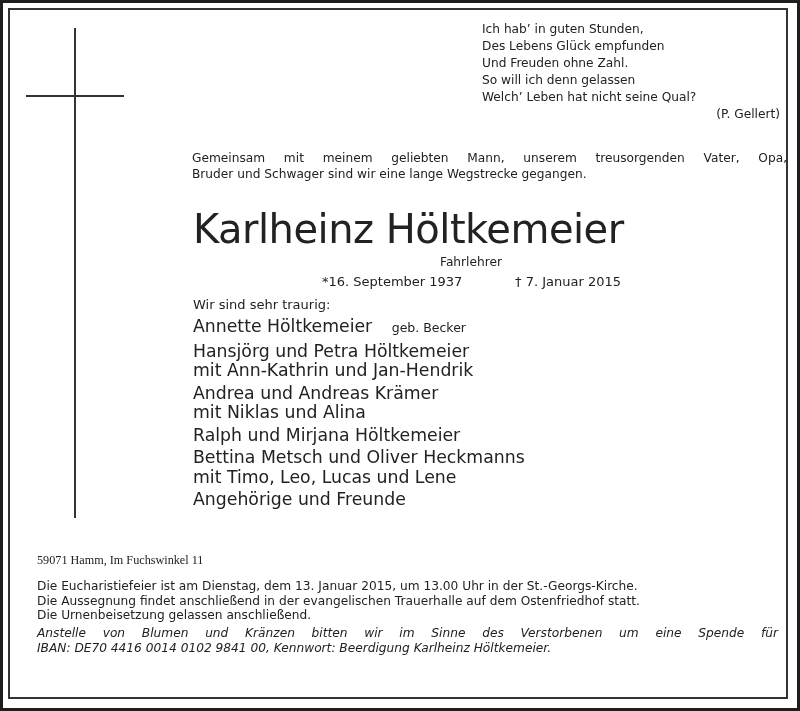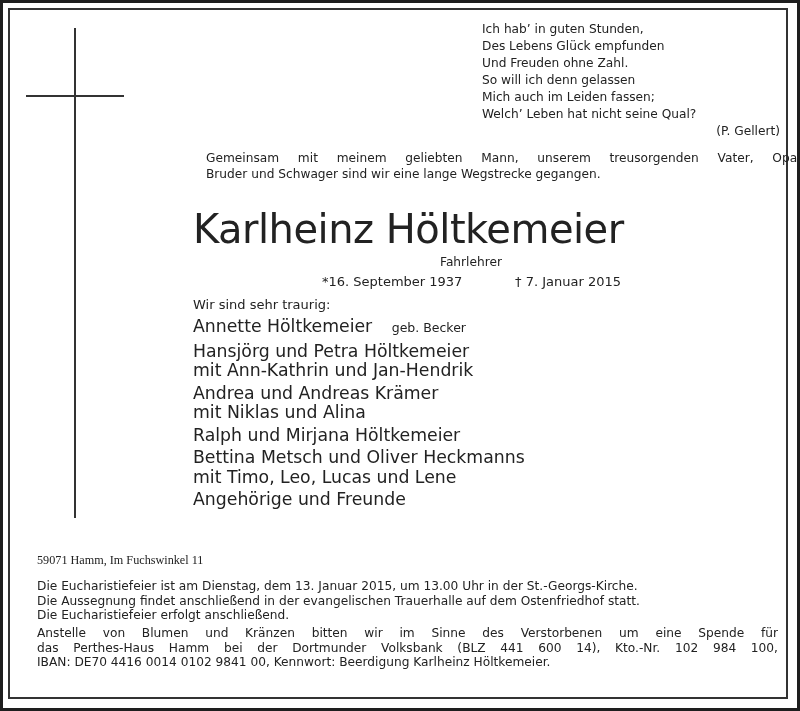--- a/index.html
+++ b/index.html
@@ -9,59 +9,58 @@
            border:3px solid #1e1e1e; }
   .inner { position:absolute; left:8px; top:8px; width:780px; height:691px;
            border:2px solid #333; box-sizing:border-box; }
   .cross-v { position:absolute; left:74px; top:28px; width:2px; height:490px; background:#333; }
   .cross-h { position:absolute; left:26px; top:95px; width:98px; height:2px; background:#333; }
 
   .poem { position:absolute; left:482px; top:21px; width:302px; font-size:12.2px; line-height:17px; }
   .poem .line { display:block; white-space:nowrap; }
   .poem .author { display:block; text-align:right; margin-right:4px; }
 
-  .intro { position:absolute; left:206px; top:150px; width:595px; font-size:12.2px; line-height:16px; }
+  .intro { position:absolute; left:192px; top:150px; width:595px; font-size:12.2px; line-height:16px; }
   .intro .l1 { display:block; text-align:justify; text-align-last:justify; white-space:nowrap; }
   .intro .l { display:block; white-space:nowrap; }
 
   .name { position:absolute; left:193px; top:203px; width:546px; text-align:left;
           font-size:40px; line-height:52px; letter-spacing:-0.5px; font-weight:normal; }
   .profession { position:absolute; left:440px; top:255px; font-size:12.2px;text-align:right; }
   .birth { position:absolute; left:322px; top:274px; font-size:13px; }
   .death { position:absolute; left:515px; top:274px; font-size:13px; }
 
   .mourners-heading { position:absolute; left:193px; top:297px; font-size:13px; }
   .mourners { position:absolute; left:193px; top:315px; font-size:17.3px; line-height:22.5px; }
   .mourners .line { display:block; white-space:nowrap; }
   .mourners .sub { font-size:12.5px;margin-left:14px; }
 
   .address { position:absolute; left:37px; top:553px; font-size:12.2px;font-family:Liberation Serif, serif; }
   .service { position:absolute; left:37px; top:579px; font-size:12.2px; line-height:14.5px; }
   .service .line { display:block; white-space:nowrap; }
-  .donation { position:absolute; left:37px; top:626px; width:741px; font-size:12.2px; line-height:14.5px; }
+  .donation { position:absolute; left:37px; top:626px; width:741px; font-size:12.2px; line-height:14.5px;font-style:italic; }
   .donation .just { display:block; text-align:justify; text-align-last:justify; white-space:nowrap; }
   .donation .line { display:block; white-space:nowrap; }
 </style>
 </head>
 <body>
 
 <div class="outer"></div>
 <div class="inner"></div>
 
 <div>
   <div class="cross-v"></div>
   <div class="cross-h"></div>
 </div>
 
 <div class="poem">
   <span class="line">Ich hab’ in guten Stunden,</span>
   <span class="line">Des Lebens Glück empfunden</span>
   <span class="line">Und Freuden ohne Zahl.</span>
   <span class="line">So will ich denn gelassen</span>
-  <span class="line">Mich auch im Leiden fassen;</span>
   <span class="line">Welch’ Leben hat nicht seine Qual?</span>
   <span class="author">(P. Gellert)</span>
 </div>
 
 <div class="intro">
   <span class="l1">Gemeinsam mit meinem geliebten Mann, unserem treusorgenden Vater, Opa,</span>
   <span class="l">Bruder und Schwager sind wir eine lange Wegstrecke gegangen.</span>
 </div>
 
 <div class="name">Karlheinz Höltkemeier</div>
@@ -80,20 +79,19 @@
   <span class="line">Bettina Metsch und Oliver Heckmanns</span>
   <span class="line" style="margin-top:-3px">mit Timo, Leo, Lucas und Lene</span>
   <span class="line">Angehörige und Freunde</span>
 </div>
 
 <div class="address">59071 Hamm, Im Fuchswinkel 11</div>
 
 <div class="service">
   <span class="line">Die Eucharistiefeier ist am Dienstag, dem 13. Januar 2015, um 13.00 Uhr in der St.-Georgs-Kirche.</span>
   <span class="line">Die Aussegnung findet anschließend in der evangelischen Trauerhalle auf dem Ostenfriedhof statt.</span>
-  <span class="line">Die Eucharistiefeier erfolgt anschließend.</span>
+  <span class="line">Die Urnenbeisetzung gelassen anschließend.</span>
 </div>
 
 <div class="donation">
   <span class="just">Anstelle von Blumen und Kränzen bitten wir im Sinne des Verstorbenen um eine Spende für</span>
-  <span class="just">das Perthes-Haus Hamm bei der Dortmunder Volksbank (BLZ 441 600 14), Kto.-Nr. 102 984 100,</span>
   <span class="line">IBAN: DE70 4416 0014 0102 9841 00, Kennwort: Beerdigung Karlheinz Höltkemeier.</span>
 </div>
 
 </body></html>

